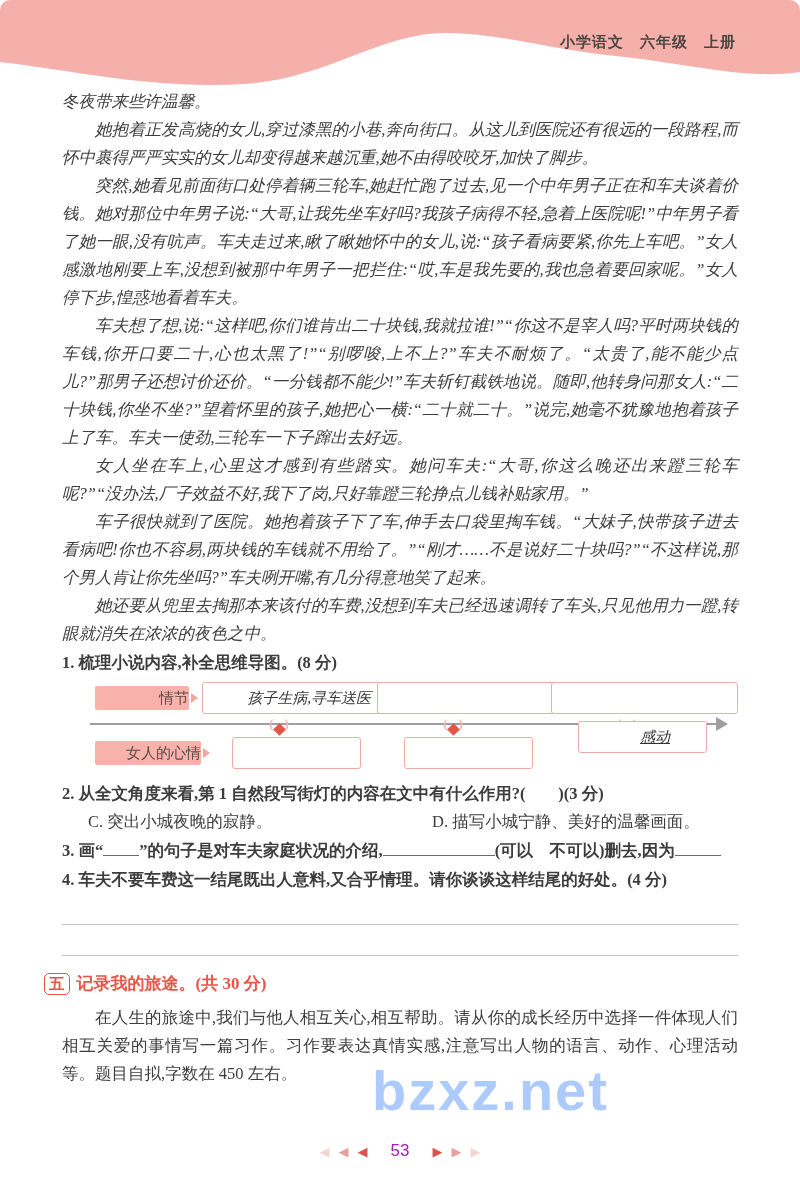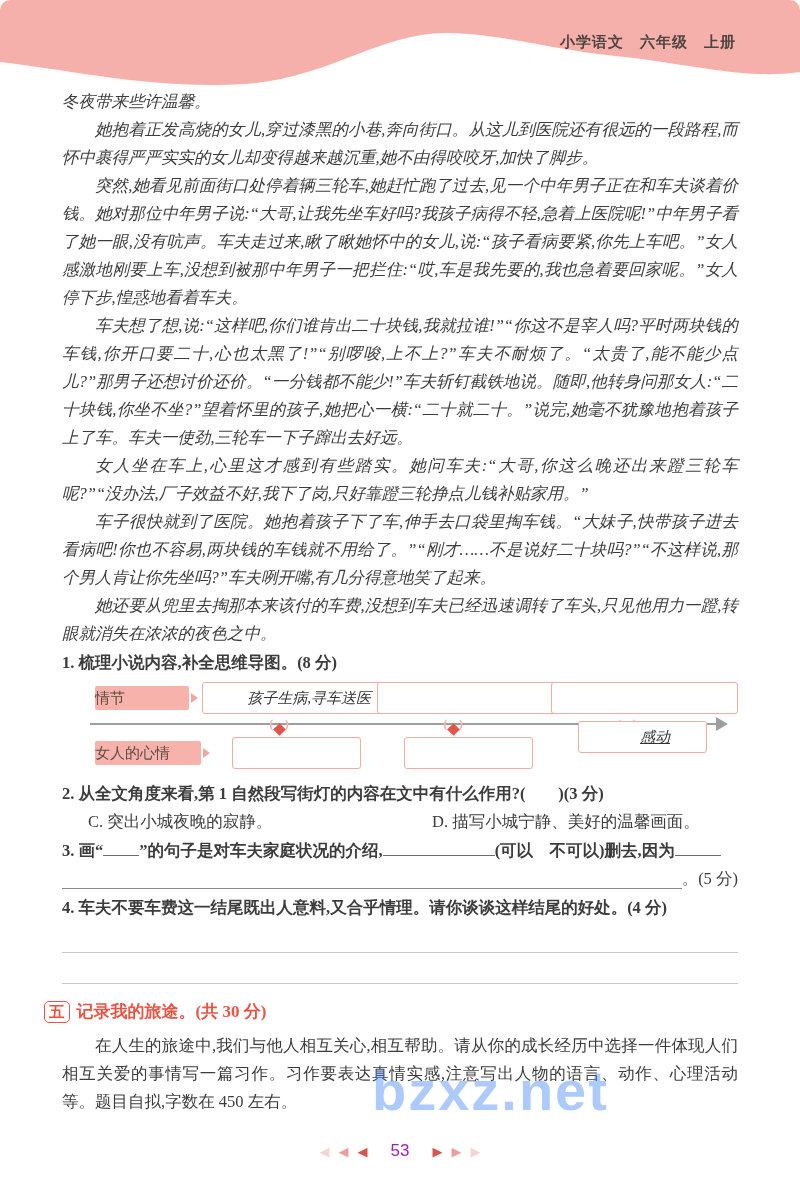--- a/index.html
+++ b/index.html
@@ -9,21 +9,21 @@
   .hdr-title{position:absolute;top:33px;right:64px;font-family:"Liberation Sans","DejaVu Sans",sans-serif;
         font-size:15px;font-weight:700;color:#4c443f;letter-spacing:1px;}
   .content{position:absolute;left:62px;top:80px;width:676px;font-size:16.5px;line-height:28px;text-align:justify;margin-top:8px;}
   .passage p{margin:0;text-indent:2em;font-style:italic;}
   .passage p.noindent{text-indent:0;}
   .uline{text-underline-offset:4px;}
   .qstem{margin:1px 0 0 0;font-weight:700;font-style:normal;}
   
   .diagram{position:relative;height:97px;margin:4px 0 2px 0;font-style:normal;}
   .dg-label{position:absolute;height:24px;line-height:24px;background:#f6b2ab;color:#5d4a45;
-            text-align:left;font-size:15px;border-radius:2px;}
+            text-align:right;font-size:15px;border-radius:2px;}
   .dg-tri{position:absolute;width:0;height:0;border-top:5px solid transparent;border-bottom:5px solid transparent;
           border-left:7px solid #f0a79e;}
   .dg-box{position:absolute;height:30px;border:1.5px solid #eeada4;border-radius:3px;background:#fff;
           text-align:center;line-height:30px;font-size:15px;font-style:italic;color:#333;padding-left:25px;}
   .dg-line{position:absolute;left:28px;top:42px;width:628px;height:2px;background:#9e9e9e;}
   .dg-arrowhead{position:absolute;left:654px;top:36px;width:0;height:0;border-top:7px solid transparent;
           border-bottom:7px solid transparent;border-left:12px solid #9e9e9e;}
   .dg-node{position:absolute;top:36px;width:26px;height:14px;text-align:center;}
   .dg-node .paren{color:#f2b5ae;font-weight:700;font-size:13px;line-height:14px;vertical-align:top;}
   .dg-node .dia{display:inline-block;width:9px;height:9px;background:#e25549;transform:rotate(45deg);margin:2px 1px;}
@@ -97,24 +97,20 @@
       <div class="dg-box" style="left:516px;top:40px;width:102px;text-decoration:underline;">感动</div>
     </div>
 
     <p class="qstem">2. 从全文角度来看,第 1 自然段写街灯的内容在文中有什么作用?(　　)(3 分)</p>
     <div class="optrow">
       <div class="opt1">C. 突出小城夜晚的寂静。</div>
       <div class="opt2">D. 描写小城宁静、美好的温馨画面。</div>
     </div>
 
     <div class="qstem"><span>3. 画“</span><span class="blank w36"></span><span>”的句子是对车夫家庭状况的介绍,</span><span class="blank w110"></span><span>(可以　不可以)删去,因为</span><span class="blank w46"></span></div>
-    <div class="q3line2">
-      <span class="fill"></span>
-      <span>。(5 分)</span>
-    </div>
 
     <p class="qstem">4. 车夫不要车费这一结尾既出人意料,又合乎情理。请你谈谈这样结尾的好处。(4 分)</p>
     <div class="ansline"></div>
     <div class="ansline"></div>
 
     <div class="sec5">
       <div class="sec5-head">
         <span class="sec5-num">五</span>
         <span>记录我的旅途。(共 30 分)</span>
       </div>

